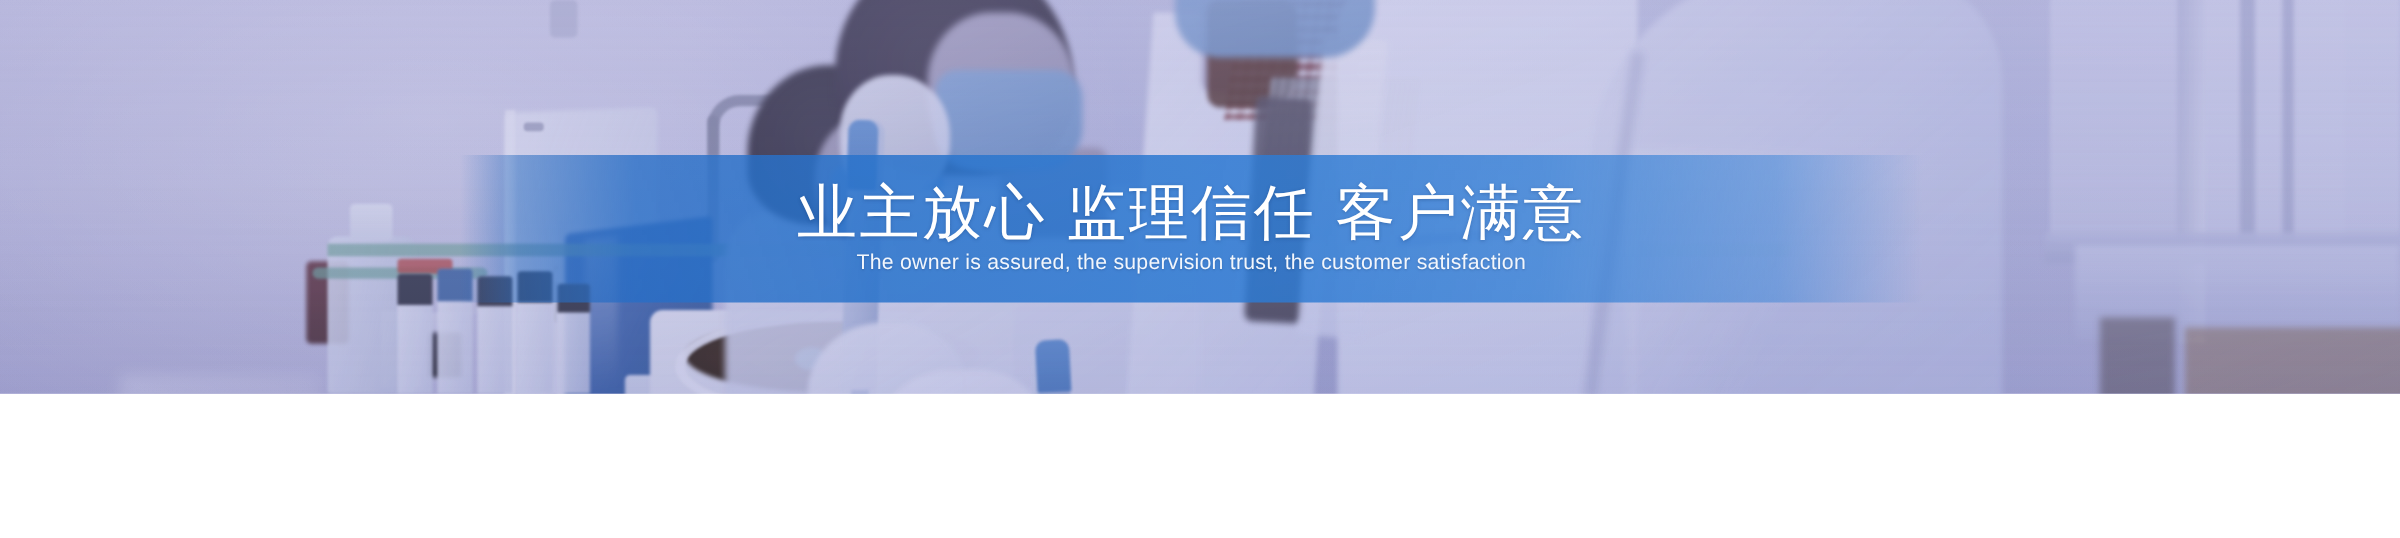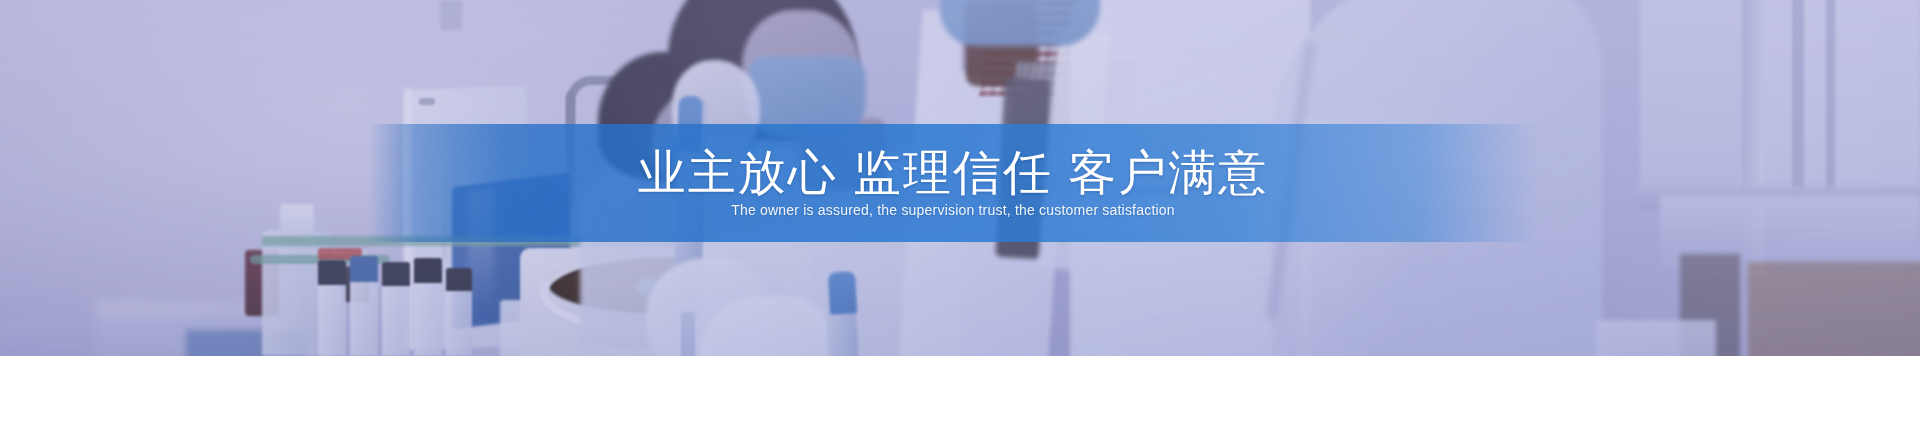--- a/index.html
+++ b/index.html
@@ -4,21 +4,21 @@
 <style>
   html, body {
     margin: 0;
     padding: 0;
     background: #ffffff;
   }
 
   #banner {
     position: relative;
     width: 1920px;
-    height: 356px;
+    height: 315px;
     overflow: hidden;
     font-family: "Liberation Sans", "DejaVu Sans", sans-serif;
     background: #b9b8dd;
   }
 
   
 
   .photo-layer {
     position: absolute;
     inset: 0;
@@ -728,21 +728,21 @@
     font-size: 48px;
     line-height: 1.04;
     font-weight: 400;
     letter-spacing: 2px;
     white-space: nowrap;
     text-shadow: 0 1px 3px rgba(16,48,96,0.30);
   }
 
   .subline {
     color: #f2f6fc;
-    font-size: 14px;
+    font-size: 17px;
     line-height: 1.2;
     font-weight: 400;
     letter-spacing: 0.2px;
     white-space: nowrap;
     text-shadow: 0 1px 2px rgba(16,48,96,0.28);
   }
 </style>
 </head>
 <body>
 

